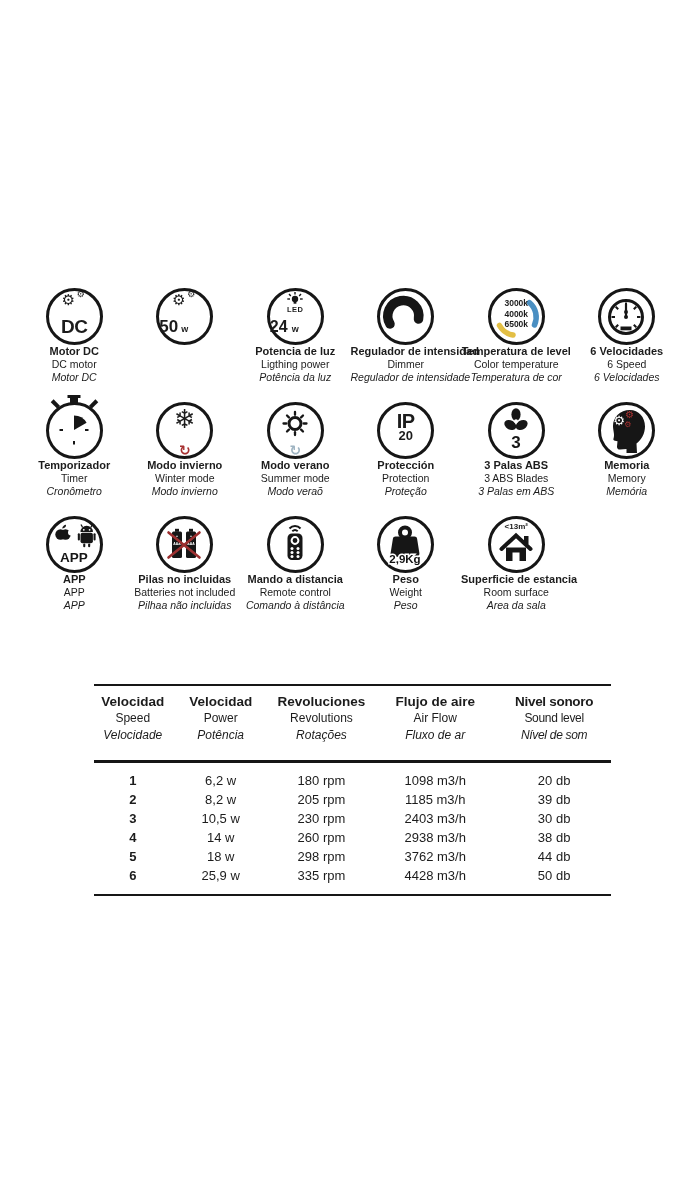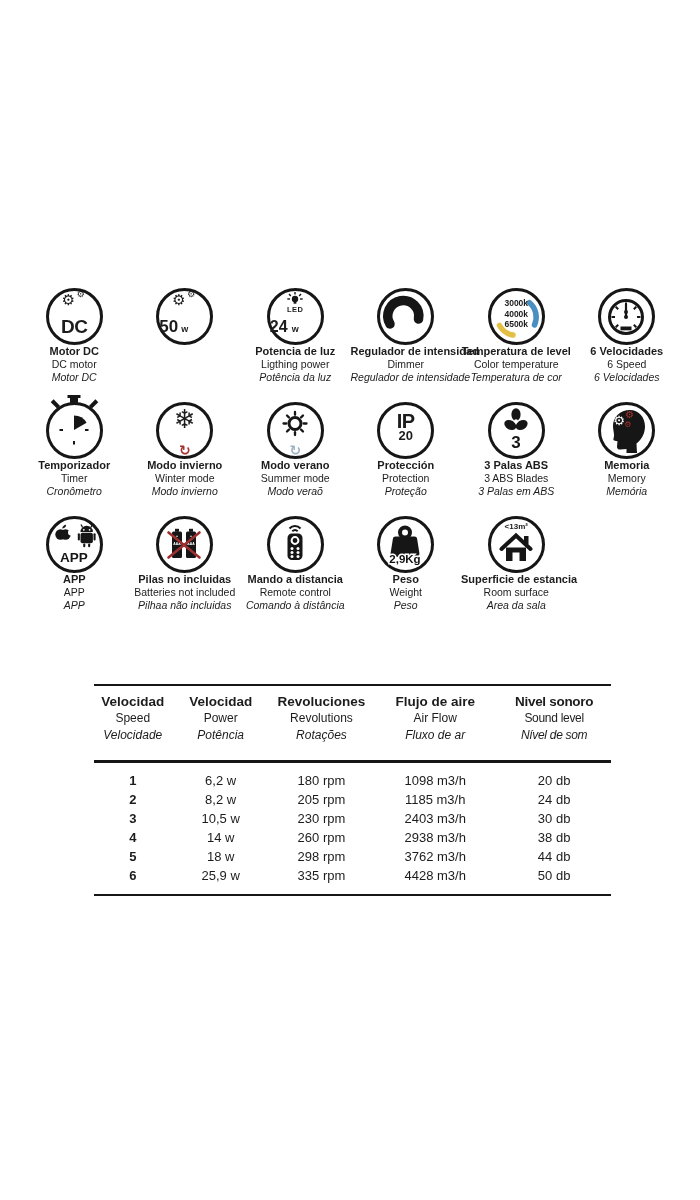--- a/index.html
+++ b/index.html
@@ -431,21 +431,21 @@
         <td>6,2 w</td>
         <td>180 rpm</td>
         <td>1098 m3/h</td>
         <td>20 db</td>
       </tr>
       <tr>
         <td class="speed">2</td>
         <td>8,2 w</td>
         <td>205 rpm</td>
         <td>1185 m3/h</td>
-        <td>24 db</td>
+        <td>39 db</td>
       </tr>
       <tr>
         <td class="speed">3</td>
         <td>10,5 w</td>
         <td>230 rpm</td>
         <td>2403 m3/h</td>
         <td>30 db</td>
       </tr>
       <tr>
         <td class="speed">4</td>

